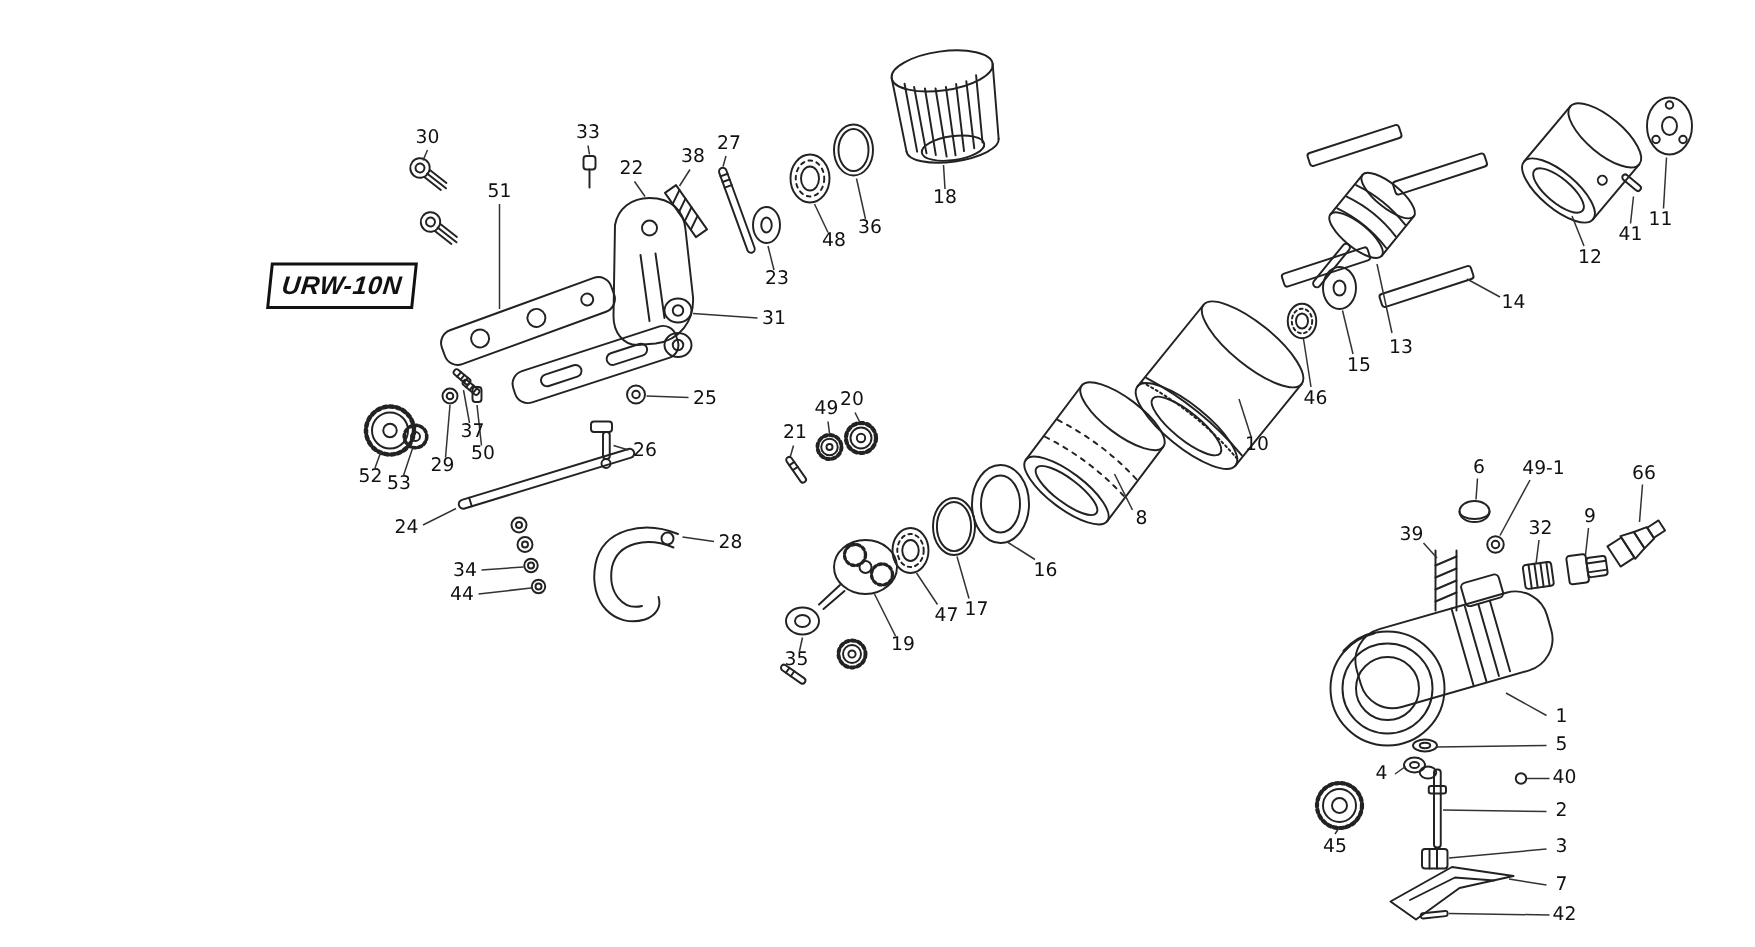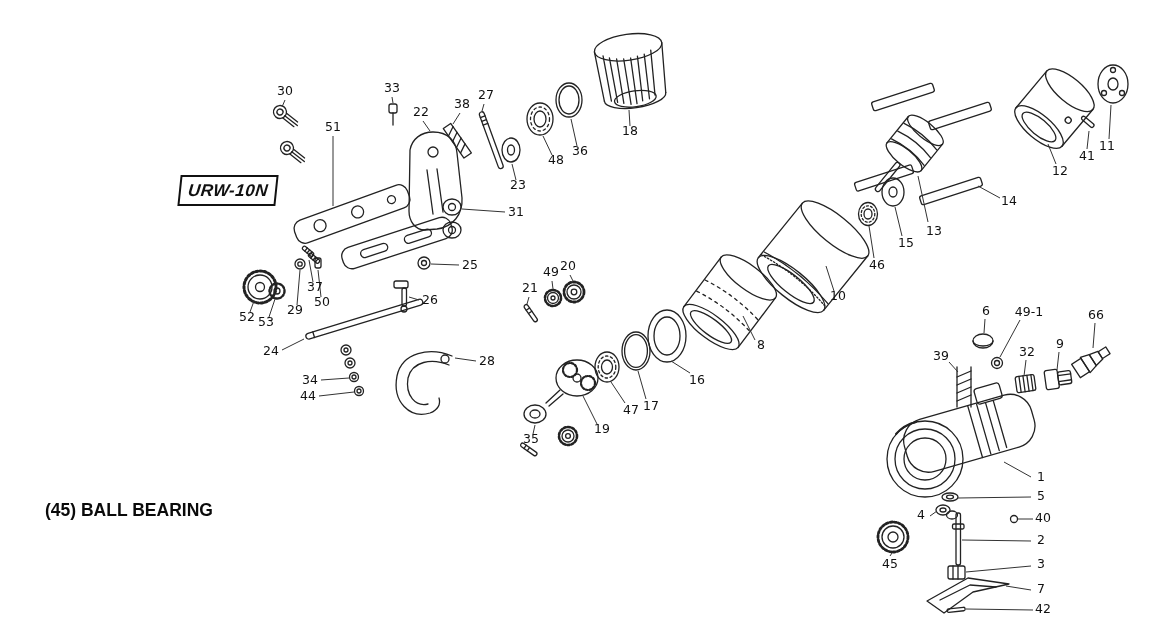--- a/index.html
+++ b/index.html
@@ -487,16 +487,15 @@
         <text x="1041" y="593">7</text>
         <text x="1043" y="613">42</text>
       </g>
   </svg>
 
   <div class="model-badge">
     <span>URW-10N</span>
   </div>
 
   <div class="note">
-    <div class="note-line1">(45) BALL BEARING</div>
   </div>
 
 </div>
 
 </body></html>

